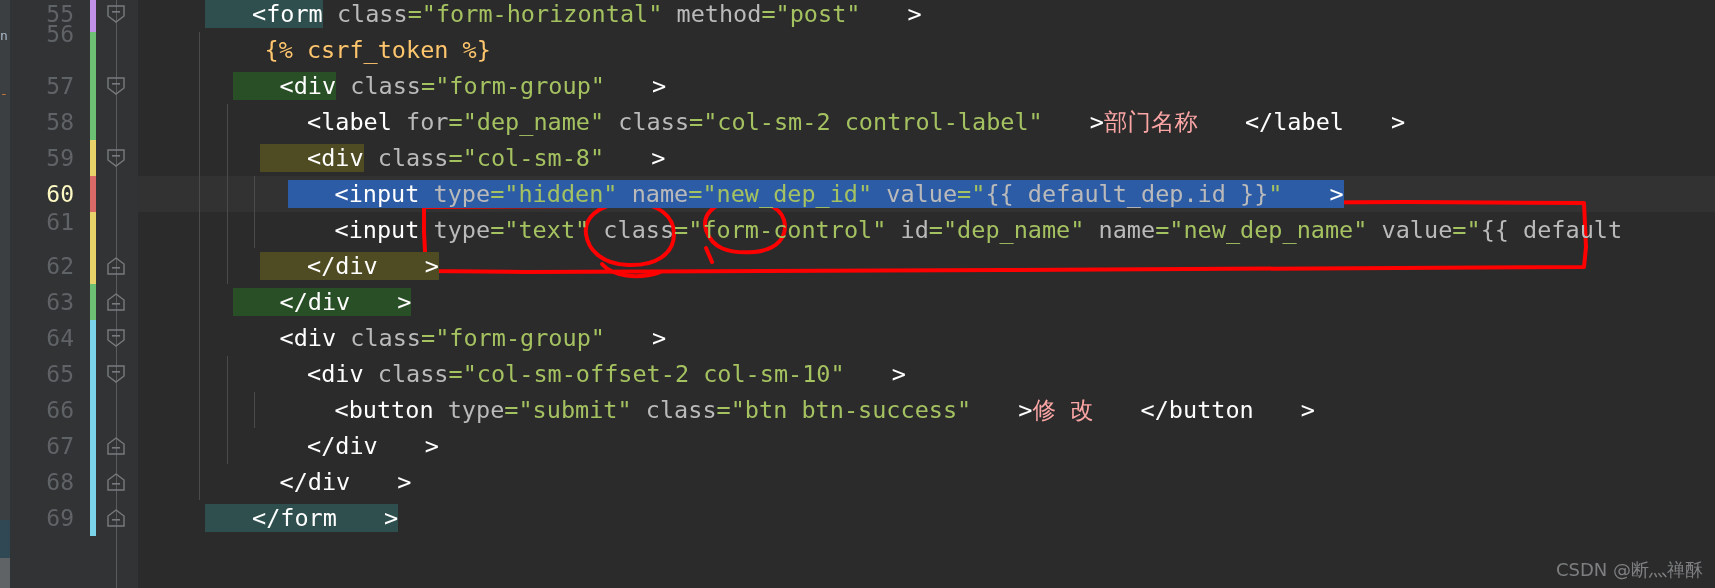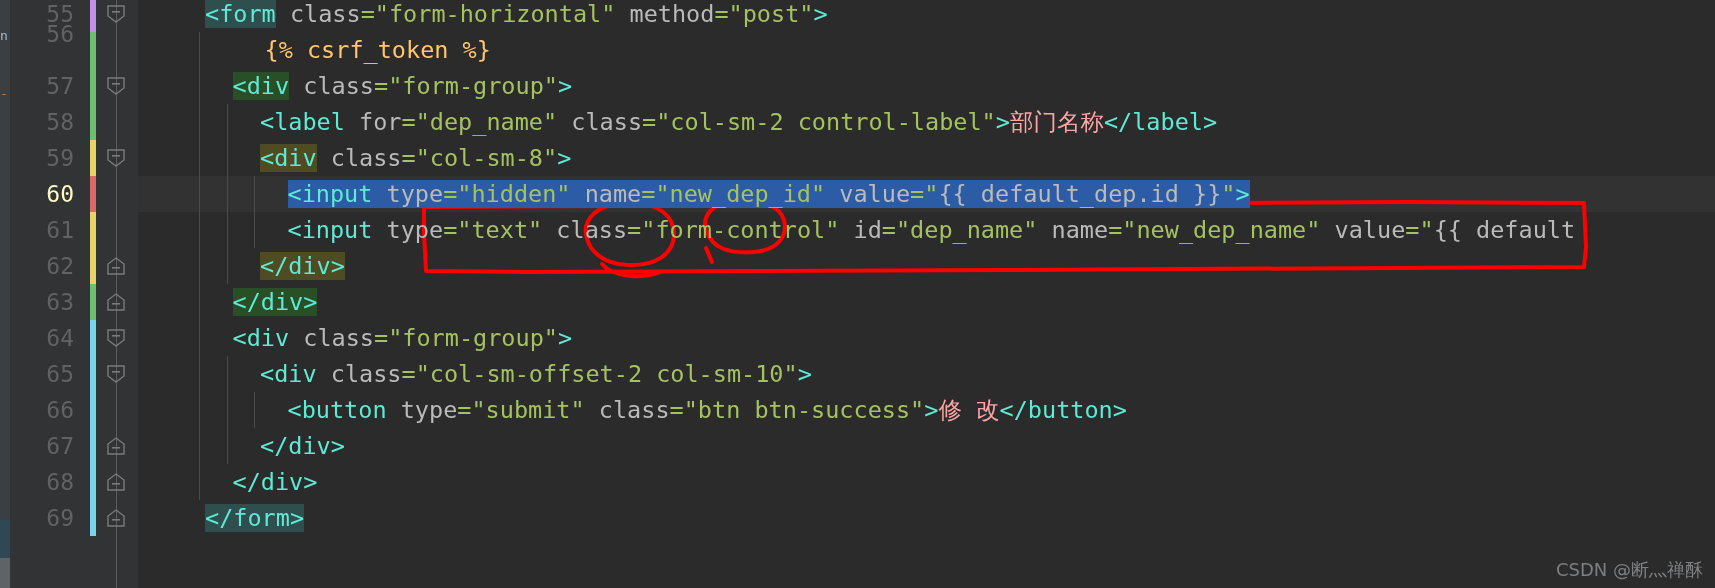--- a/index.html
+++ b/index.html
@@ -99,21 +99,21 @@
     font-family:"DejaVu Sans Mono", monospace;
     color:#a9b7c6;
     letter-spacing:0px;
   }
   
   .indent-guide {
     position:absolute; width:1px; background:#4b4b4b;
   }
 
   
-  .t-tag      { color:#5eead4; }
+  .t-tag      { color:#ffffff;padding-left:47px; }
   .t-attr     { color:#bababa; }
   .t-val      { color:#a5c261; }
   .t-tpl      { color:#ffc66d; }
   .t-cn       { color:#fca5a5;margin-top:20px; }
 
   
   .hl-teal    { background:#2f4f4f; }
   .hl-green   { background:#294f26; }
   .hl-olive   { background:#4f4b22; }
 
@@ -147,21 +147,21 @@
     <div class="bottom-mark2"></div>
   </div>
 
   <div class="gutter" id="gutter">
       <div class="lnum" style="top: -4px;">55</div>
       <div class="lnum" style="top: 16px;">56</div>
       <div class="lnum" style="top: 68px;">57</div>
       <div class="lnum" style="top: 104px;">58</div>
       <div class="lnum" style="top: 140px;">59</div>
       <div class="lnum current" style="top: 176px;">60</div>
-      <div class="lnum" style="top: 212px;">61</div>
+      <div class="lnum" style="top: 204px;">61</div>
       <div class="lnum" style="top: 248px;">62</div>
       <div class="lnum" style="top: 284px;">63</div>
       <div class="lnum" style="top: 320px;">64</div>
       <div class="lnum" style="top: 356px;">65</div>
       <div class="lnum" style="top: 392px;">66</div>
       <div class="lnum" style="top: 428px;">67</div>
       <div class="lnum" style="top: 464px;">68</div>
       <div class="lnum" style="top: 500px;">69</div>
     </div>
 

